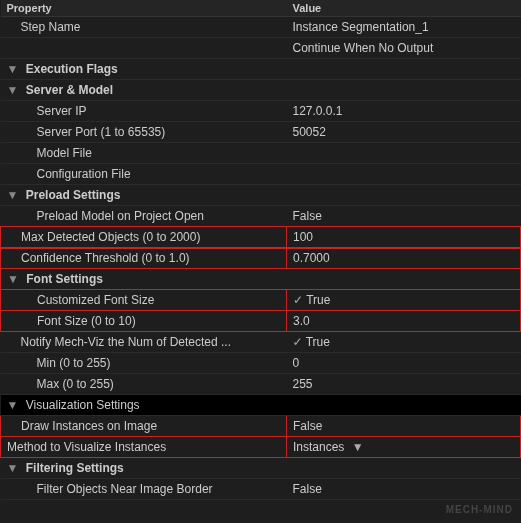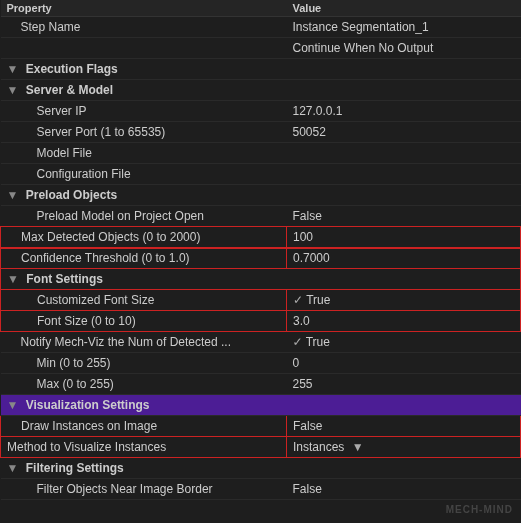--- a/index.html
+++ b/index.html
@@ -101,21 +101,21 @@
         <td></td>
       </tr>
       <tr>
         <td style="padding-left:36px">Configuration File</td>
         <td></td>
       </tr>
 
       <tr>
         <td colspan="2" style="background:#1e1e1e;font-weight:bold;padding:3px 6px;">
           <span style="color:#888;margin-right:4px;">▼</span>
-          <span>Preload Objects</span>
+          <span>Preload Settings</span>
         </td>
       </tr>
       <tr>
         <td style="padding-left:36px">Preload Model on Project Open</td>
         <td>False</td>
       </tr>
 
       <tr style="outline:1.5px solid #cc2222;position:relative;margin-top:16px;">
         <td style="padding-left:20px;border:1.5px solid #cc2222;">Max Detected Objects (0 to 2000)</td>
         <td style="border:1.5px solid #cc2222;">100</td>
@@ -155,21 +155,21 @@
       <tr>
         <td style="padding-left:36px">Min (0 to 255)</td>
         <td>0</td>
       </tr>
       <tr>
         <td style="padding-left:36px">Max (0 to 255)</td>
         <td>255</td>
       </tr>
 
       <tr>
-        <td colspan="2" style="background:#4c1d95;font-weight:bold;padding:3px 6px;">
+        <td colspan="2" style="background:#000000;font-weight:normal;padding:3px 6px;">
           <span style="color:#888;margin-right:4px;">▼</span>
           <span>Visualization Settings</span>
         </td>
       </tr>
 
       <tr>
         <td style="padding-left:20px;border:1.5px solid #cc2222;">Draw Instances on Image</td>
         <td style="border:1.5px solid #cc2222;">False</td>
       </tr>
 

